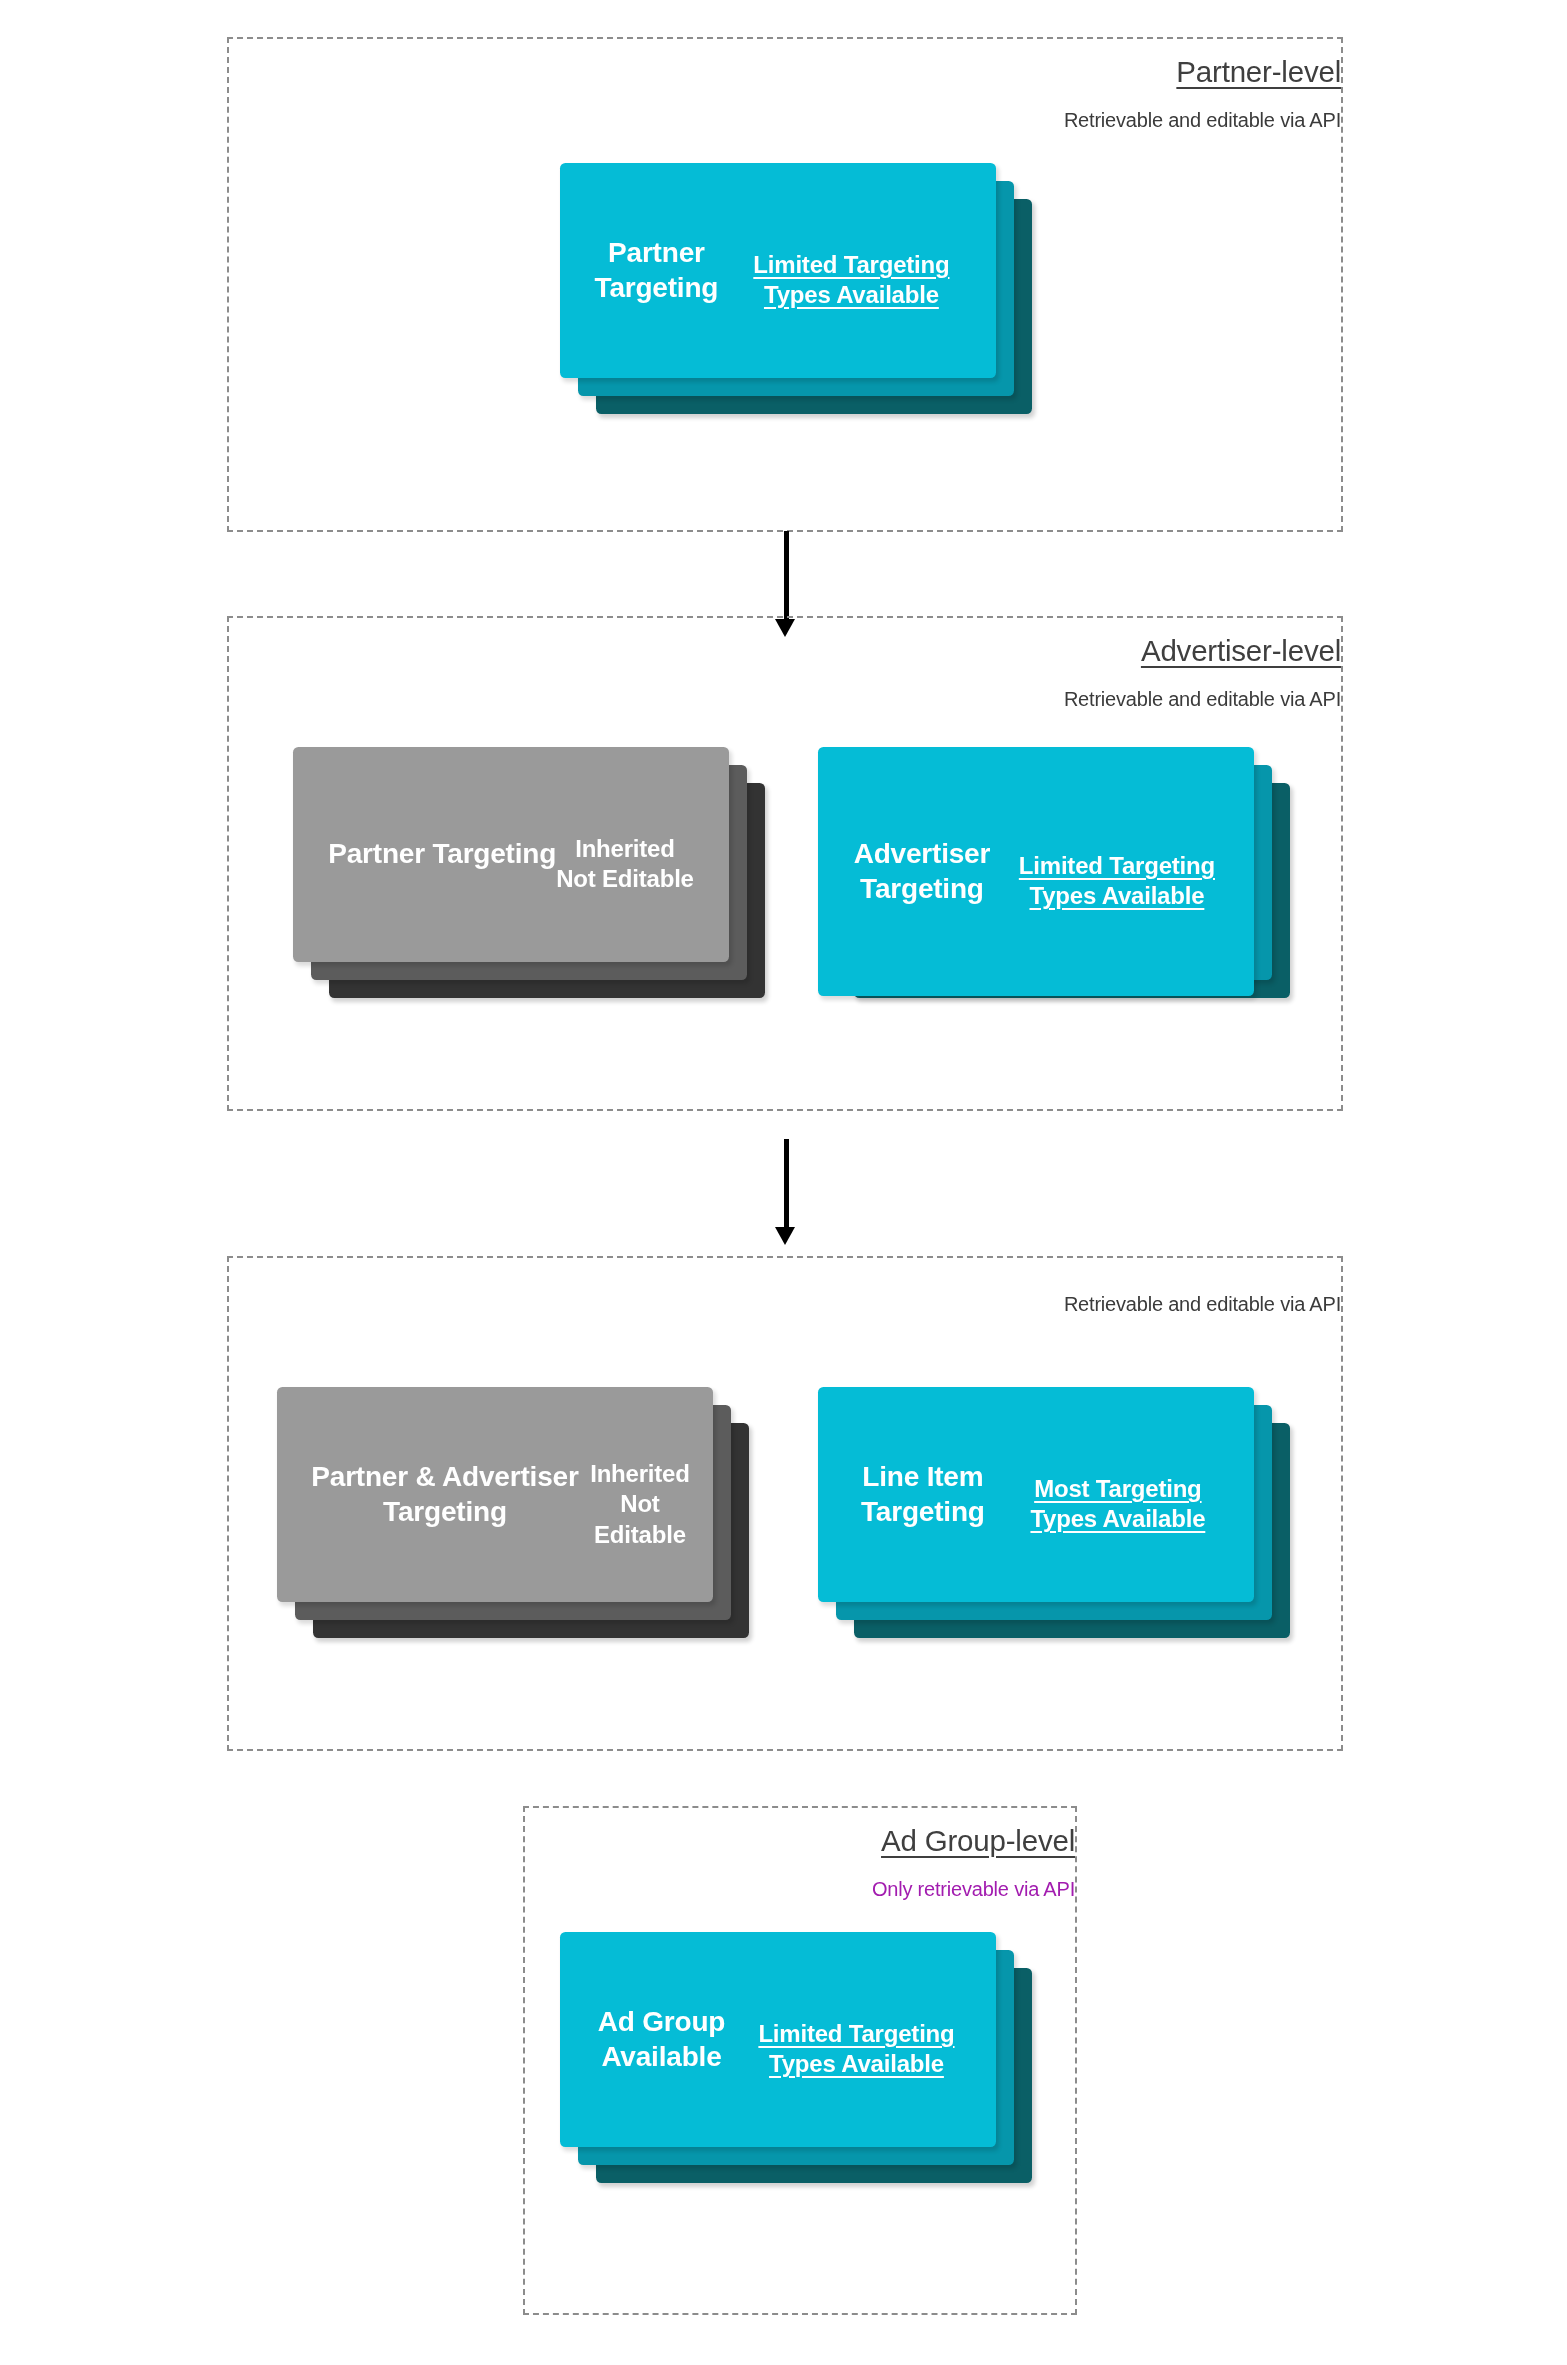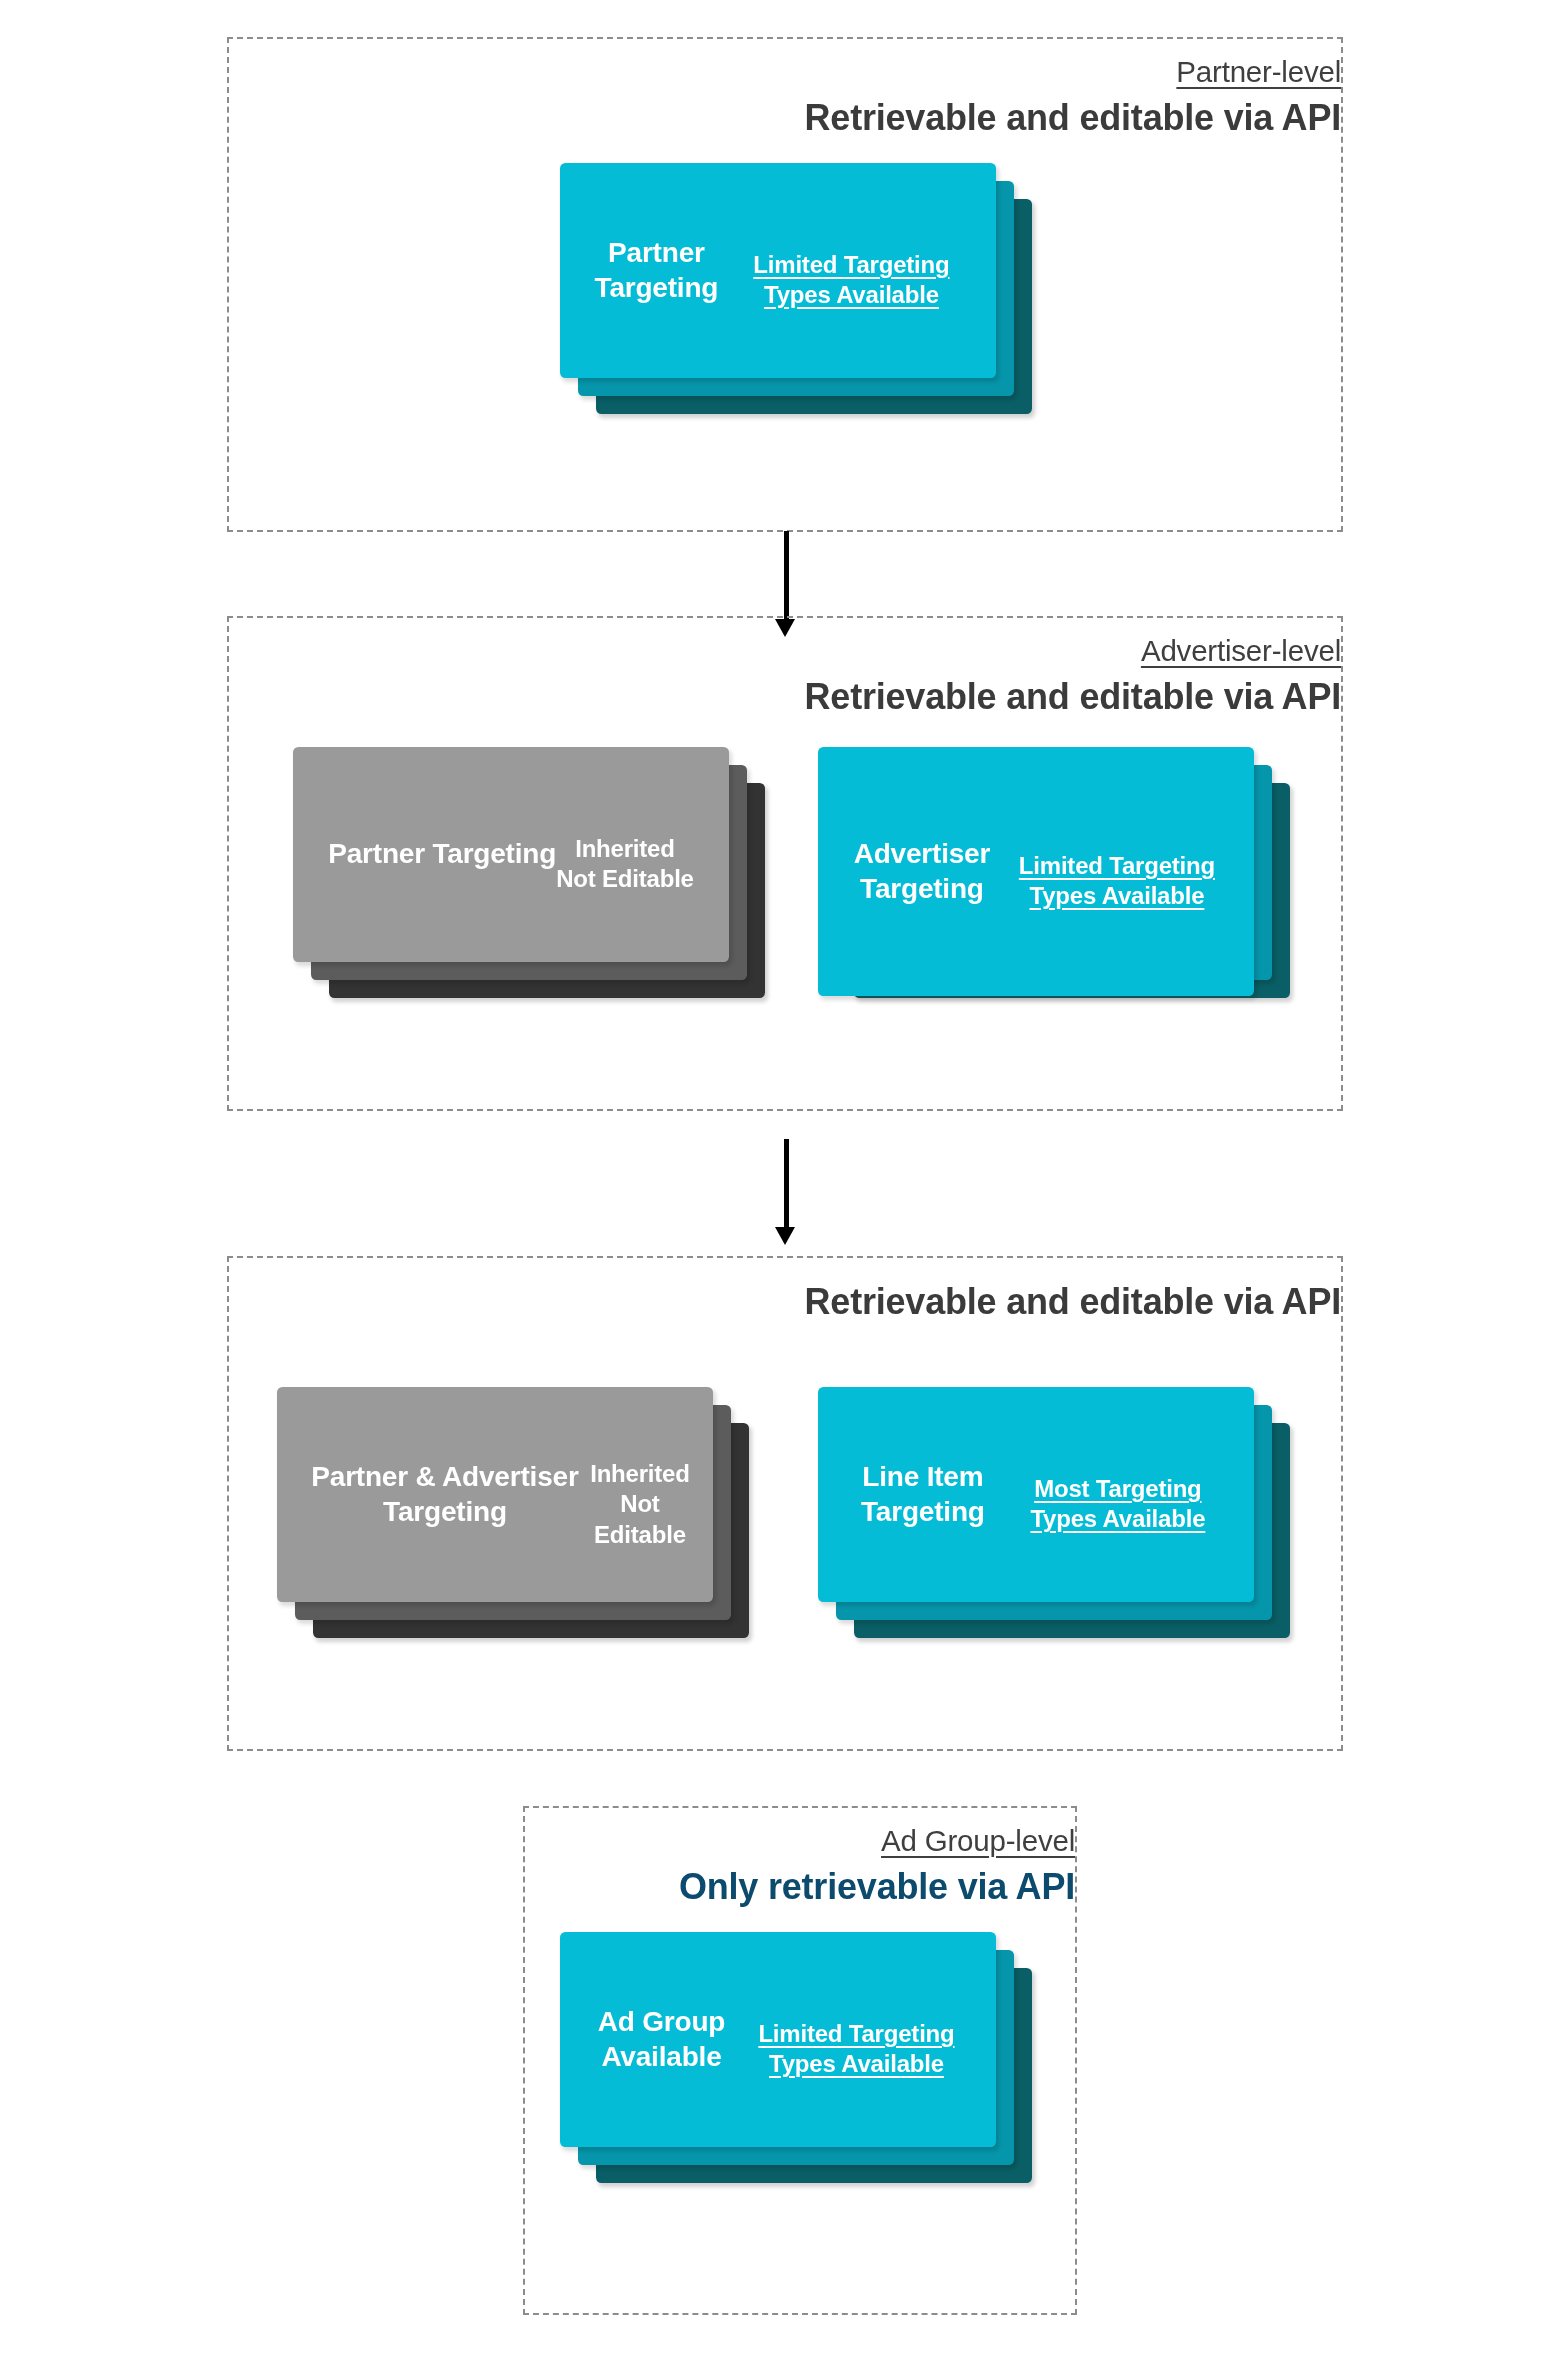--- a/index.html
+++ b/index.html
@@ -39,30 +39,30 @@
     font-weight: 400;
     color: #3f3f3f;
     text-decoration: underline;
     text-underline-offset: 4.5px;
     text-decoration-thickness: 2.2px;
     line-height: 1.18;
     letter-spacing: -0.2px;
   }
 
   .level-sub {
-    font-size: 36px;
-    font-weight: 700;
+    font-size: 20px;
+    font-weight: 400;
     color: #3b3b3b;
     line-height: 1.2;
     letter-spacing: -0.2px;
-    margin-top: 6px;
+    margin-top: 18px;
   }
 
   .level-sub.alert {
-    color: #0c4a6e;
+    color: #a21caf;
   }
 
   
   .stack {
     position: absolute;
   }
 
   .stack .layer {
     position: absolute;
     border-radius: 5.4px;

